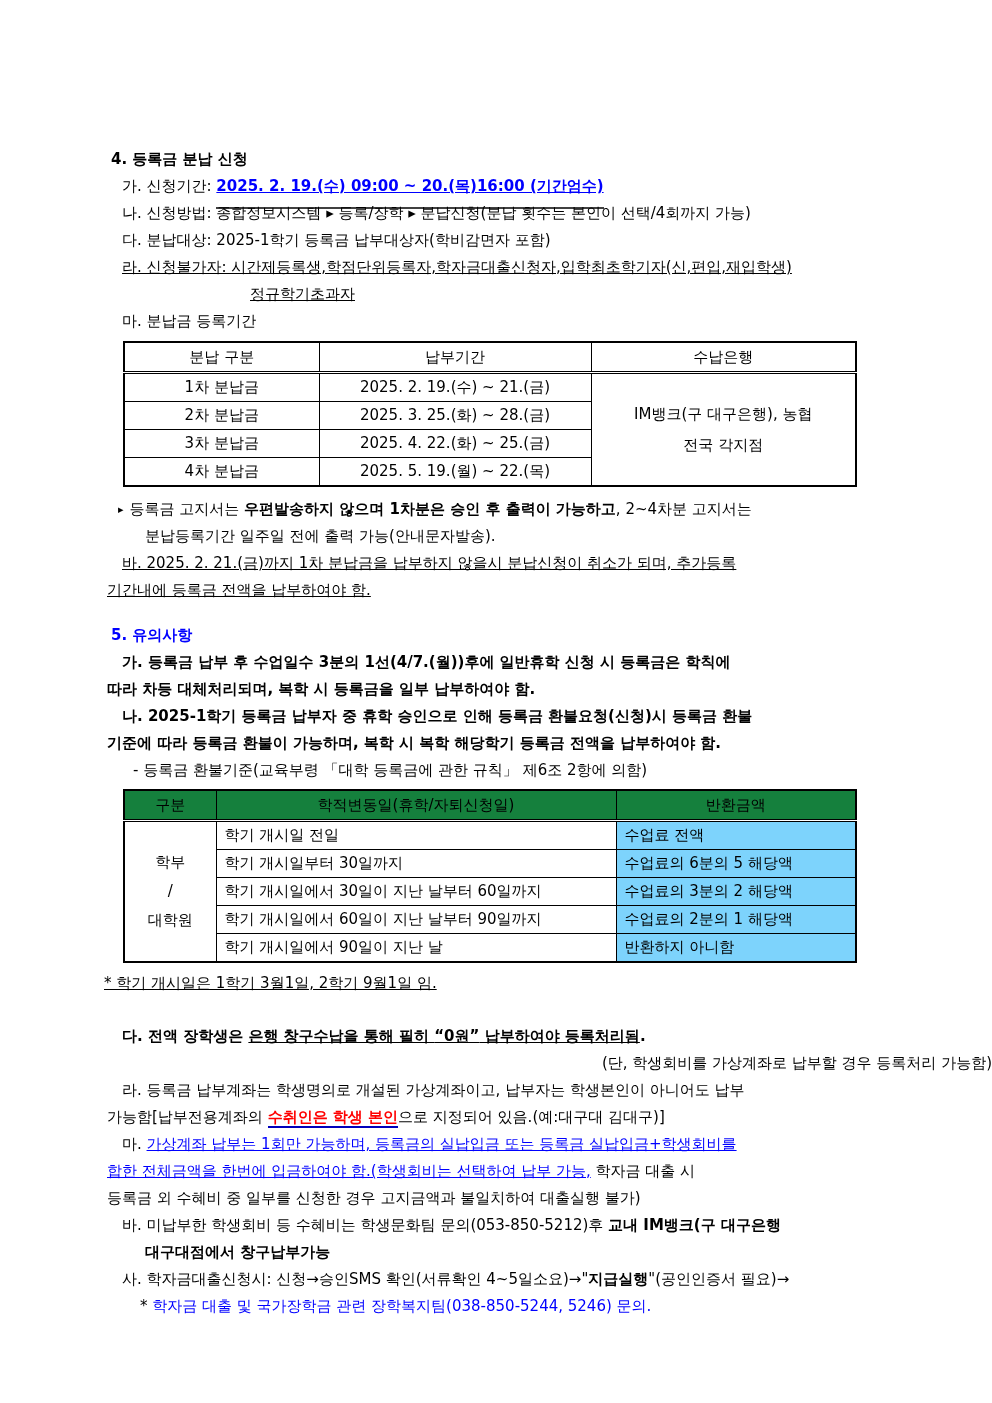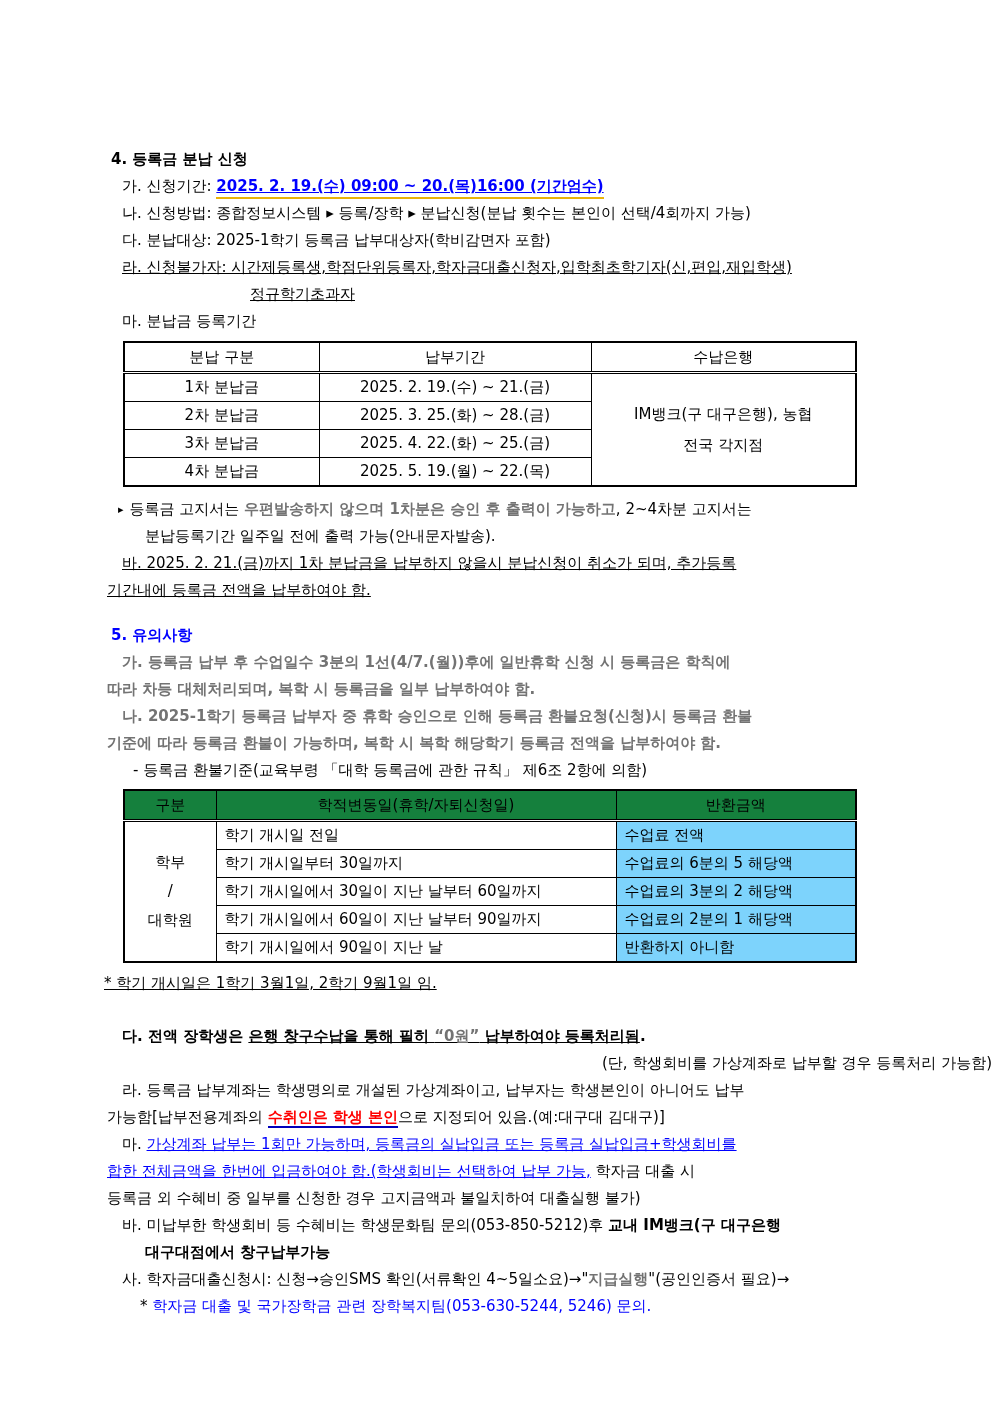--- a/index.html
+++ b/index.html
@@ -13,24 +13,24 @@
   .ln.sec{padding-left:111px;font-weight:bold;}
   .ln.ra2{padding-left:250px;}
   .ln.cont{padding-left:107px;}
   .ln.cont2{padding-left:76px;text-align:right;}
   .ln.bul{padding-left:118px;}
   .ln.bul2{padding-left:145px;}
   .ln.dash{padding-left:133px;}
   .ln.star{padding-left:104px;}
   .ln.star2{padding-left:140px;}
   .b{font-weight:bold;}
-  .red{color:#737373;}
+  .red{color:#000000;}
   .blue{color:#0000ff;}
   .u{text-decoration:underline;}
-  .datehl{color:#0000ff;font-weight:bold;text-decoration:underline;border-bottom:2px solid #eab308;padding-bottom:2px;}
+  .datehl{color:#0000ff;font-weight:bold;text-decoration:underline;border-bottom:2px solid #404040;padding-bottom:12px;}
   .redblueu{color:#ff0000;font-weight:bold;border-bottom:2px solid #0000bb;}
   .blueu{color:#0000ff;text-decoration:underline;}
   .marker{font-size:11px;vertical-align:1px;padding-right:6px;}
   table.tbl{border-collapse:collapse;border:2px solid #000;table-layout:fixed;margin-left:123px;}
   table.tbl th,table.tbl td{border:1px solid #000;height:27px;padding:0;text-align:center;font-weight:normal;font-size:15px;overflow:hidden;}
   table.tbl tr.hdr th{border-bottom:3px double #000;height:28px;}
   table.t1{margin-top:6px;margin-bottom:9px;width:732px;}
   table.t1 col.c1{width:195px;} table.t1 col.c2{width:272px;} table.t1 col.c3{width:265px;}
   td.bank{line-height:31px;}
   table.t2{margin-top:5px;margin-bottom:7px;width:732px;}
@@ -154,16 +154,16 @@
     <div class="ln cont"><span>가능함[납부전용계좌의 </span><span class="redblueu">수취인은 학생 본인</span><span>으로 지정되어 있음.(예:대구대 김대구)]</span></div>
 
     <div class="ln"><span>마. </span><span class="blueu">가상계좌 납부는 1회만 가능하며, 등록금의 실납입금 또는 등록금 실납입금+학생회비를</span></div>
     <div class="ln cont"><span class="blueu">합한 전체금액을 한번에 입금하여야 함.(학생회비는 선택하여 납부 가능,</span><span> 학자금 대출 시</span></div>
     <div class="ln cont"><span>등록금 외 수혜비 중 일부를 신청한 경우 고지금액과 불일치하여 대출실행 불가)</span></div>
 
     <div class="ln"><span>바. 미납부한 학생회비 등 수혜비는 학생문화팀 문의(053-850-5212)후 </span><span class="b">교내 IM뱅크(구 대구은행</span></div>
     <div class="ln bul2 b"><span>대구대점에서 창구납부가능</span></div>
 
     <div class="ln"><span>사. 학자금대출신청시: 신청→승인SMS 확인(서류확인 4~5일소요)→"</span><span class="red b">지급실행</span><span>"(공인인증서 필요)→</span></div>
-    <div class="ln star2"><span>* </span><span class="blue">학자금 대출 및 국가장학금 관련 장학복지팀(053-630-5244, 5246) 문의.</span></div>
+    <div class="ln star2"><span>* </span><span class="blue">학자금 대출 및 국가장학금 관련 장학복지팀(038-850-5244, 5246) 문의.</span></div>
 
   </div>
 </div>
 
 </body></html>

